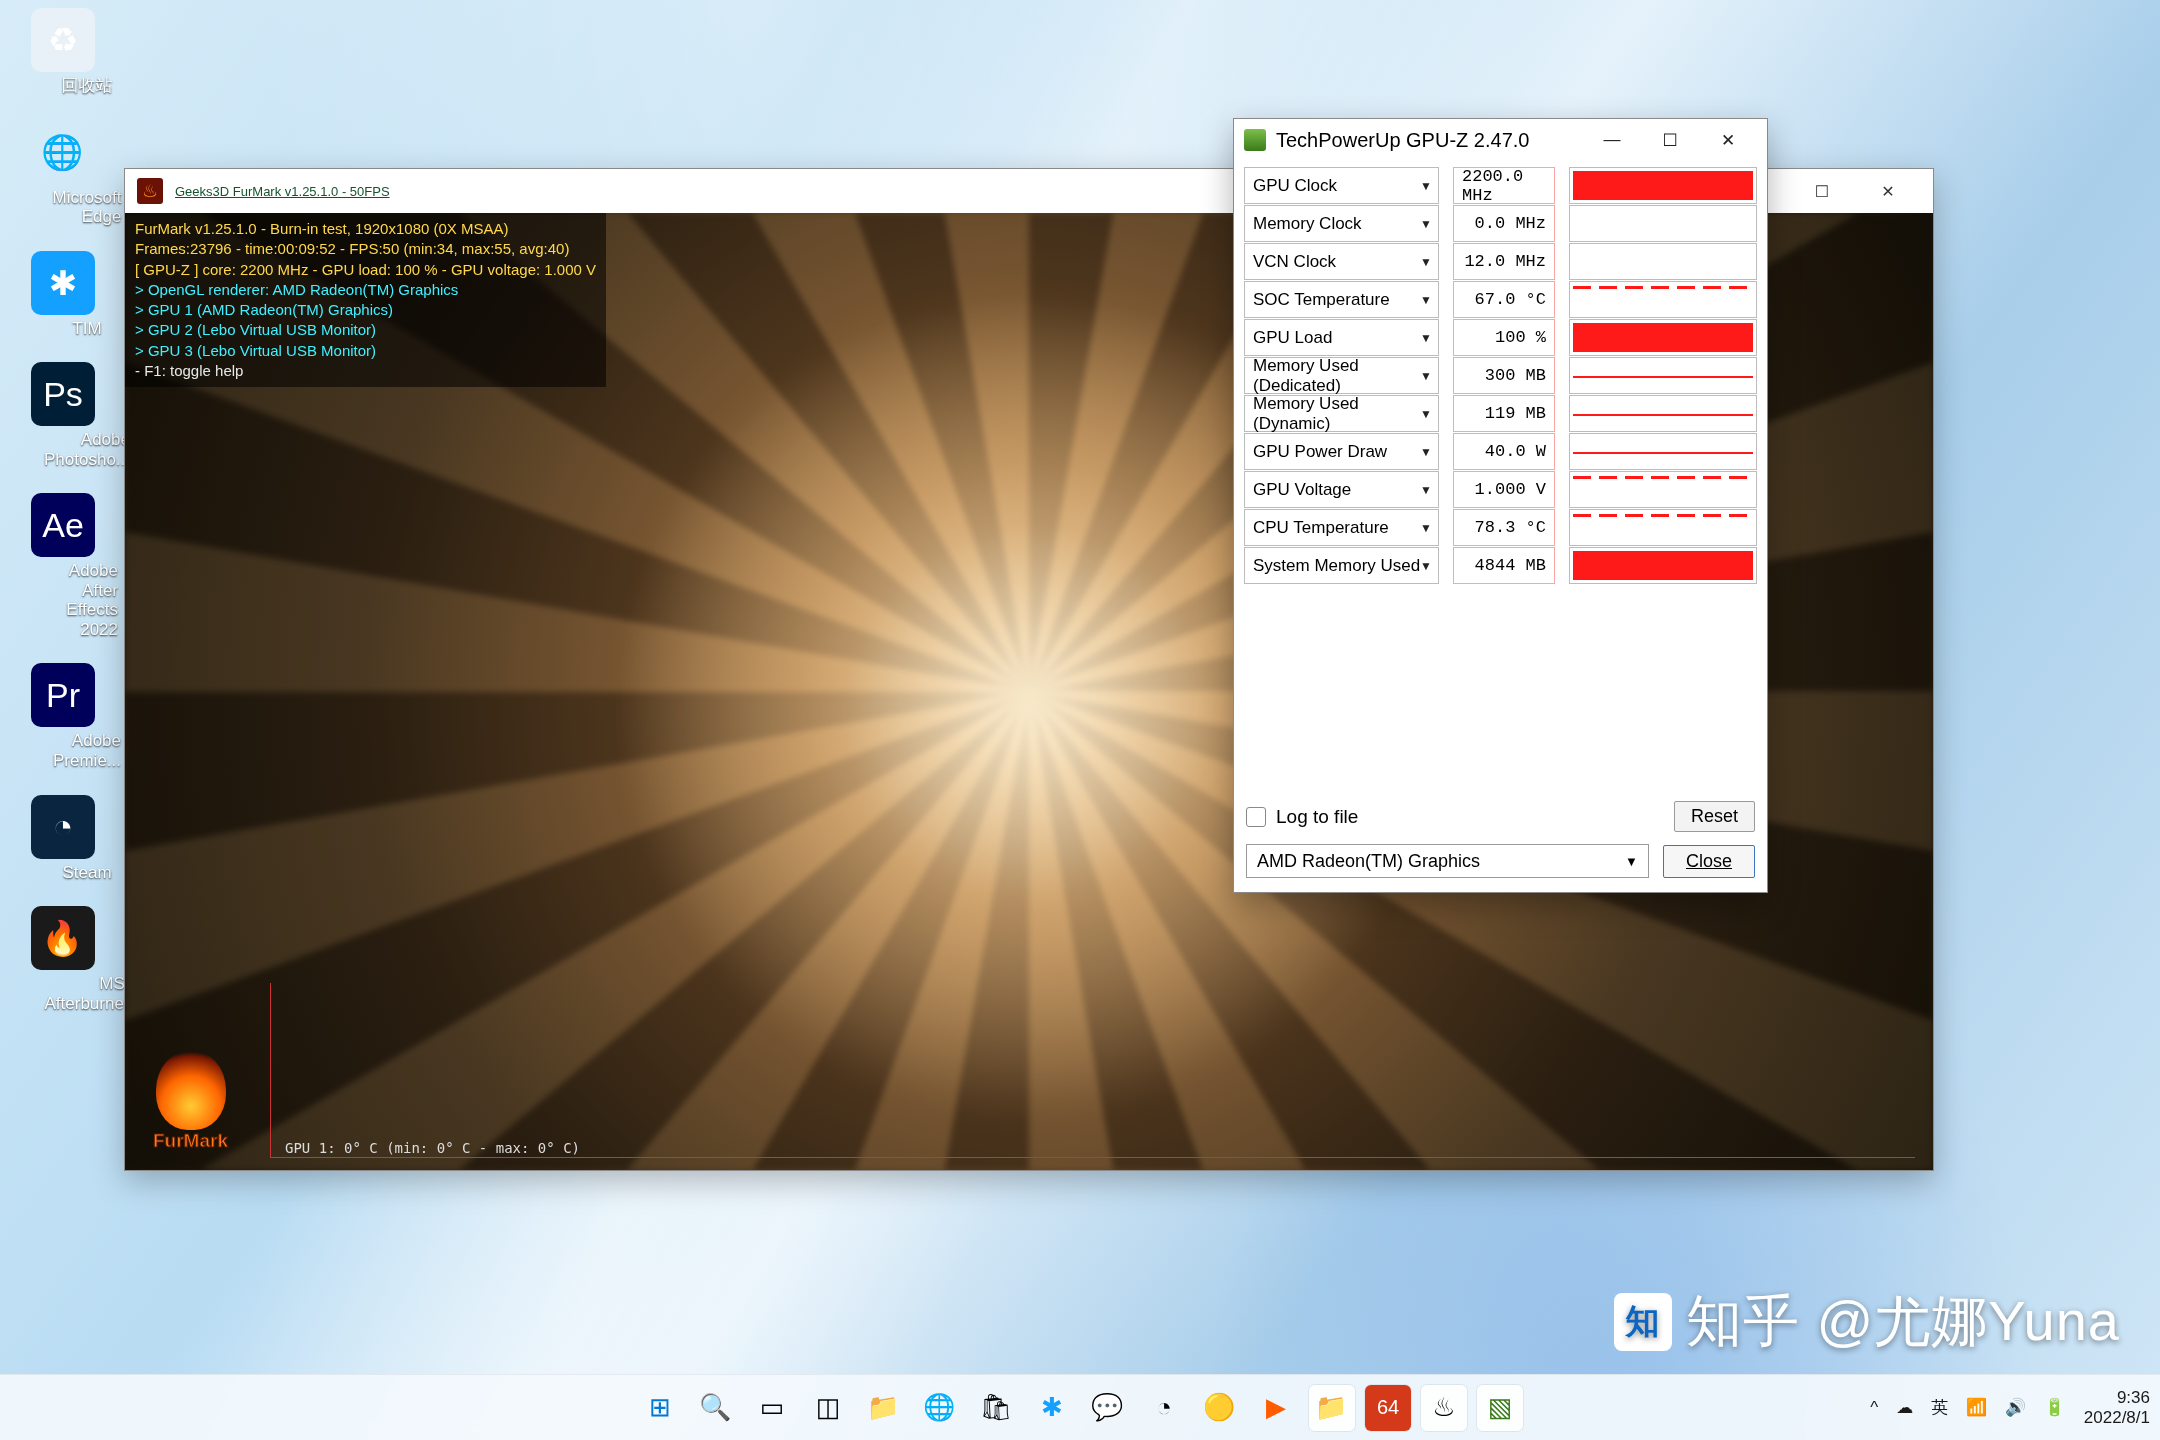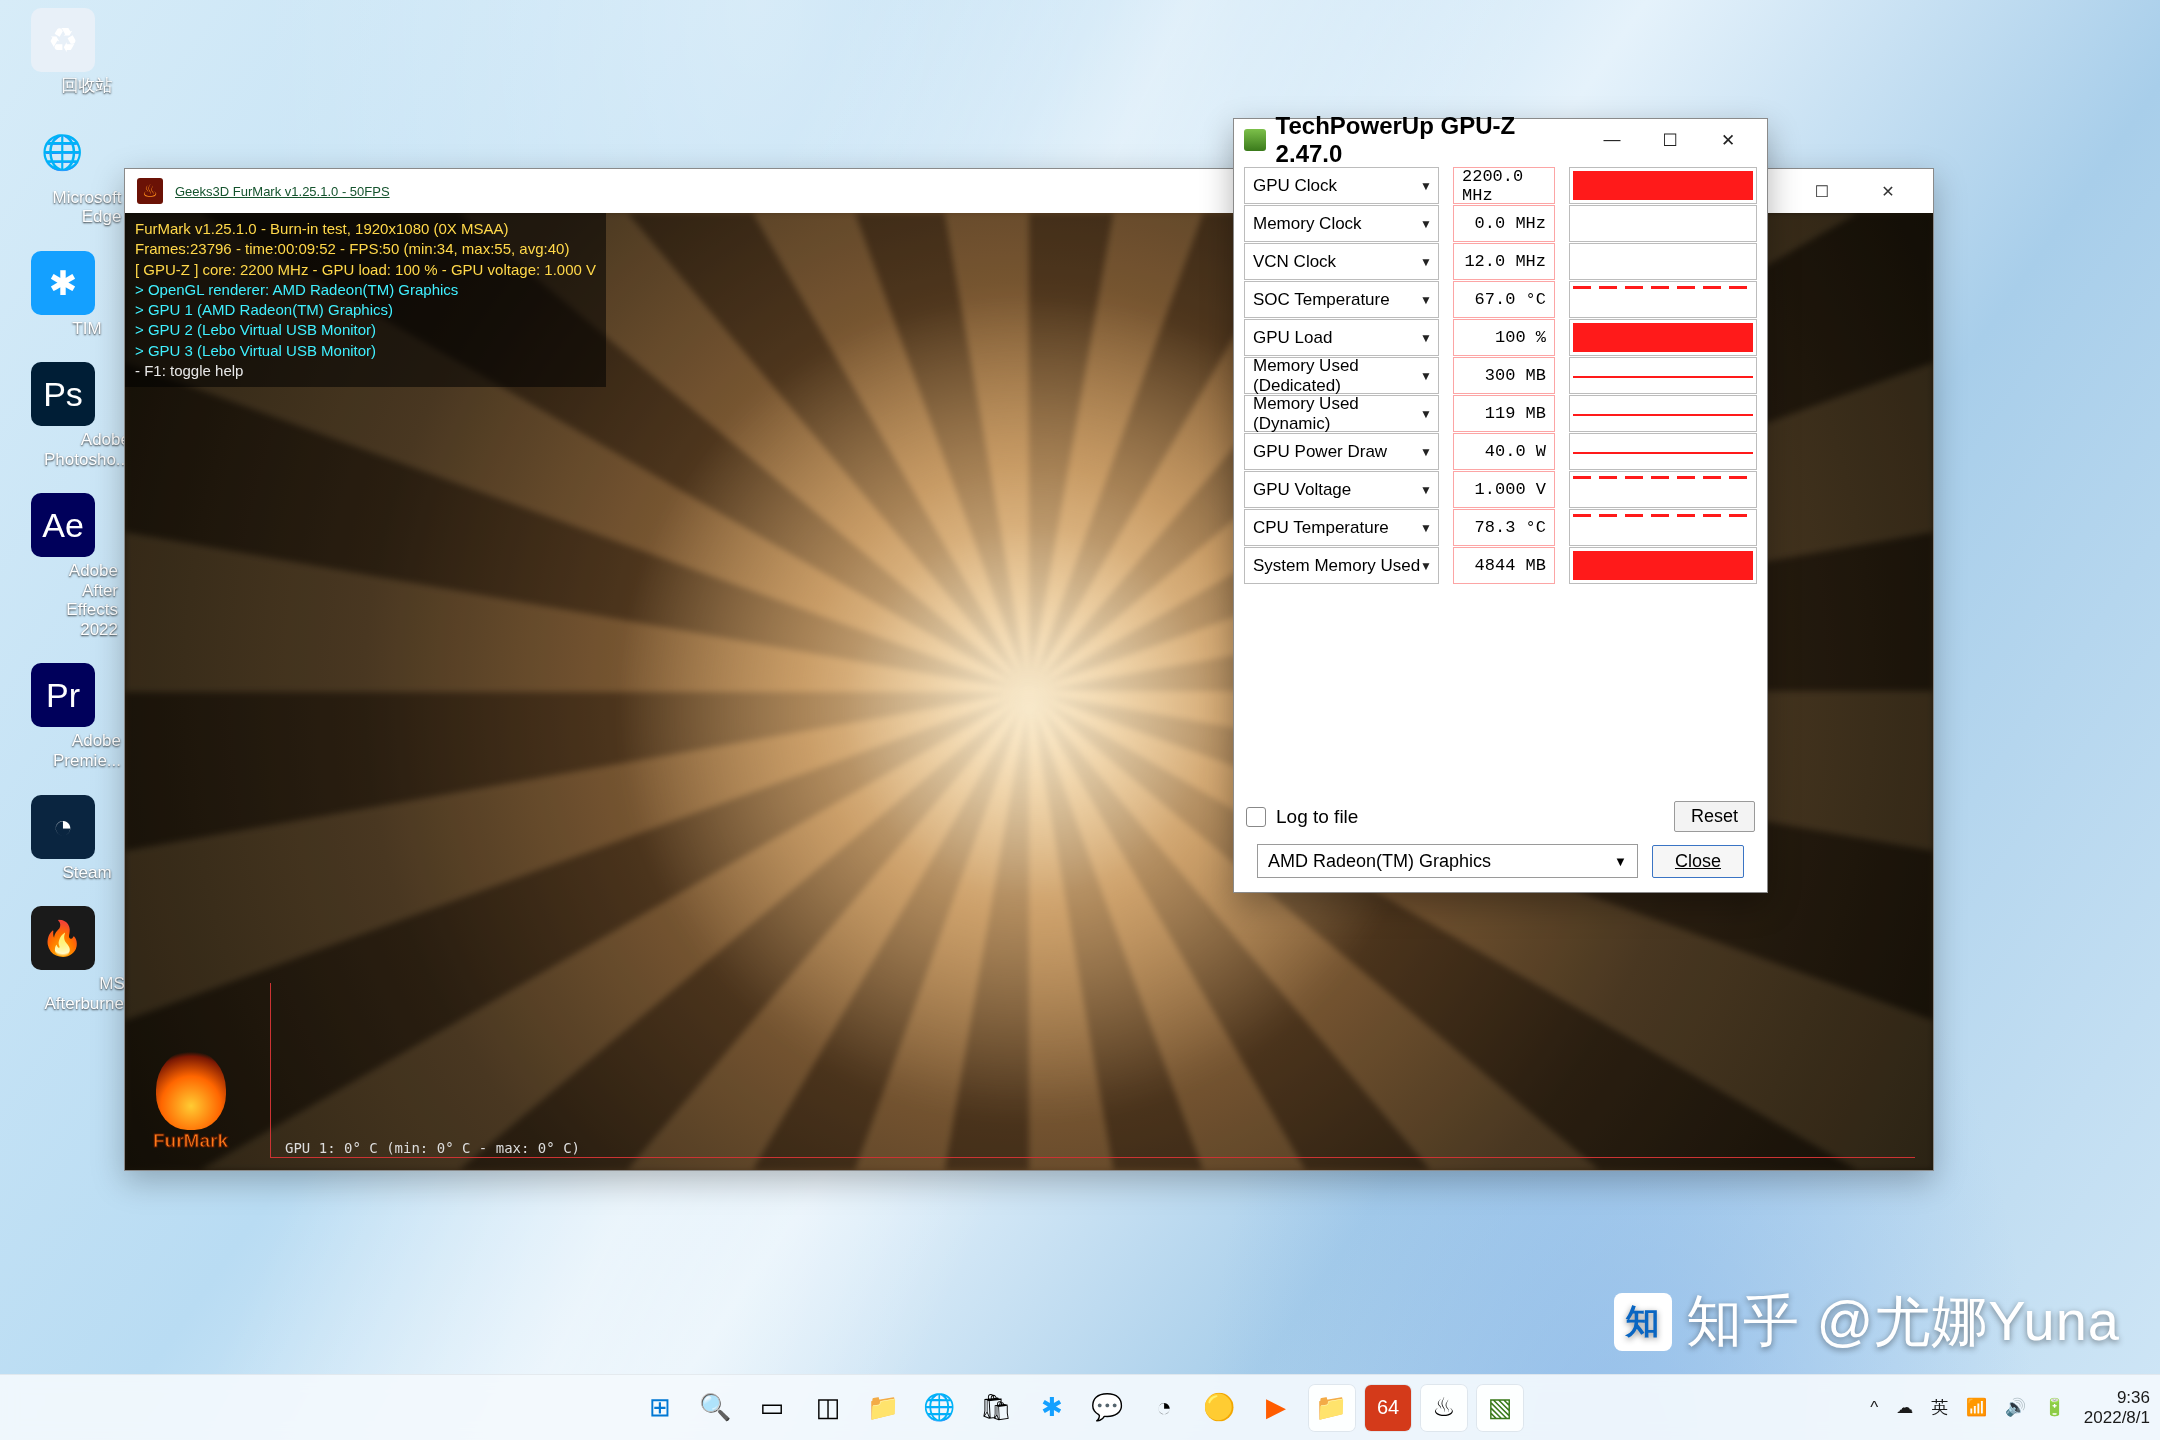--- a/index.html
+++ b/index.html
@@ -42,42 +42,42 @@
   .fur-graph { position:absolute; left:145px; right:18px; bottom:12px; height:175px; border-left:1px solid #c33; border-bottom:1px solid #c33;}
   .fur-graph-label{ position:absolute; left:160px; bottom:14px; color:#ddd; font-family:Consolas,monospace; font-size:14px;}
   .fur-logo { position:absolute; left:18px; bottom:18px; width:95px; height:110px; display:flex; flex-direction:column; align-items:center; justify-content:flex-end; }
   .fur-logo .flame{ width:70px;height:80px;background:radial-gradient(circle at 50% 70%, #ffcc33 0%, #ff6600 45%, #7a1803 75%, rgba(0,0,0,0) 82%); border-radius:50% 50% 45% 45%;}
   .fur-logo .word{ color:#ff7a1a; font-weight:bold; font-size:19px; -webkit-text-stroke:1px #5a1a00; font-family:Impact, sans-serif;}
 
   
   .gpuz { position:absolute; left:1233px; top:118px; width:535px; height:775px; background:#fff; border:1px solid #8a8a8a; box-shadow:0 12px 30px rgba(0,0,0,.3); display:flex; flex-direction:column;}
   .gpuz-titlebar{ height:42px; display:flex; align-items:center; padding:0 10px;}
   .gpuz-titlebar .appico{ width:22px;height:22px;background:linear-gradient(#7cc04a,#3a7a1b);border-radius:3px;margin-right:10px;}
-  .gpuz-titlebar .title{ font-size:24px; color:#000;font-weight:bold;}
+  .gpuz-titlebar .title{ font-size:20px; color:#000;}
   .gpuz-titlebar .winbtns{ margin-left:auto; display:flex;}
   .gpuz-titlebar .winbtns div{ width:58px; height:42px; display:flex;align-items:center;justify-content:center; font-size:17px; color:#222;}
   .gpuz-tabs{ display:flex; align-items:center; padding:0 10px; gap:2px; height:34px; border-bottom:1px solid #ccc; font-size:18px;}
   .gpuz-tab{ padding:4px 10px 6px; color:#222; cursor:pointer;}
   .gpuz-tab.active{ border:1px solid #888; border-bottom:1px solid #fff; background:#fff; position:relative; top:1px;}
   .gpuz-tab-icons{ margin-left:auto; display:flex; gap:22px; padding-right:8px; color:#222; font-size:18px;}
   .gpuz-sensors{ flex:1; overflow:auto; padding:6px 10px 0;}
   .sensor-row{ display:flex; align-items:stretch; height:37px; gap:14px; margin-bottom:1px;}
   .sensor-label{ flex:0 0 195px; border:1px solid #bcbcbc; background:#fff; display:flex; align-items:center; padding:0 8px; font-size:17px; position:relative;}
   .sensor-label .dd{ position:absolute; right:6px; top:50%; transform:translateY(-50%); font-size:12px; color:#222;}
   .sensor-value{ flex:0 0 102px; border:1px solid #fca5a5; background:#fff; display:flex; align-items:center; justify-content:flex-end; padding:0 8px; font-size:17px;font-family:Liberation Mono, monospace;}
   .sensor-graph{ flex:1; border:1px solid #bcbcbc; background:#fff; position:relative; overflow:hidden;}
   .sensor-graph.full::after{ content:""; position:absolute; inset:3px; background:#ff1a1a;}
   .sensor-graph.line::after{ content:""; position:absolute; left:3px; right:3px; top:50%; height:2px; background:#ff1a1a;}
   .sensor-graph.dash::after{ content:""; position:absolute; left:3px; right:3px; top:4px; height:3px;
      background:repeating-linear-gradient(90deg,#ff1a1a 0 18px, transparent 18px 26px);}
   .gpuz-footer1{ display:flex; align-items:center; padding:8px 12px; gap:10px;}
   .checkbox{ width:20px; height:20px; border:1px solid #888; border-radius:3px; background:#fff;}
   .gpuz-footer1 .lbl{ font-size:19px;}
   .resetbtn{ margin-left:auto; border:1px solid #9a9a9a; background:#f3f3f3; padding:4px 16px; font-size:18px; border-radius:2px;}
-  .gpuz-footer2{ display:flex; align-items:center; padding:4px 23px 14px; gap:14px;}
+  .gpuz-footer2{ display:flex; align-items:center; padding:4px 12px 14px; gap:14px;}
   .gpusel{ flex:1; border:1px solid #9a9a9a; height:34px; display:flex; align-items:center; padding:0 10px; font-size:18px; position:relative; background:#fff;}
   .gpusel .dd{position:absolute; right:10px; font-size:13px;}
   .closebtn{ border:1px solid #3a74c4; background:#f6f6f6; padding:5px 22px; font-size:18px; border-radius:2px; text-decoration:underline; color:#000;}
 
   
   .taskbar{ position:absolute; left:0; right:0; bottom:0; height:66px; background:rgba(243,248,253,.92); backdrop-filter:blur(8px); border-top:1px solid rgba(0,0,0,.06); display:flex; align-items:center;}
   .taskbar .center{ position:absolute; left:50%; transform:translateX(-50%); display:flex; gap:10px;}
   .tb-item{ width:46px; height:46px; border-radius:6px; display:flex; align-items:center; justify-content:center; font-size:26px; cursor:pointer;}
   .tb-item.active{ background:rgba(255,255,255,.9); box-shadow:0 0 0 1px rgba(0,0,0,.06);}
   .tray{ position:absolute; right:10px; display:flex; align-items:center; gap:18px; font-size:17px; color:#1a1a1a;}

